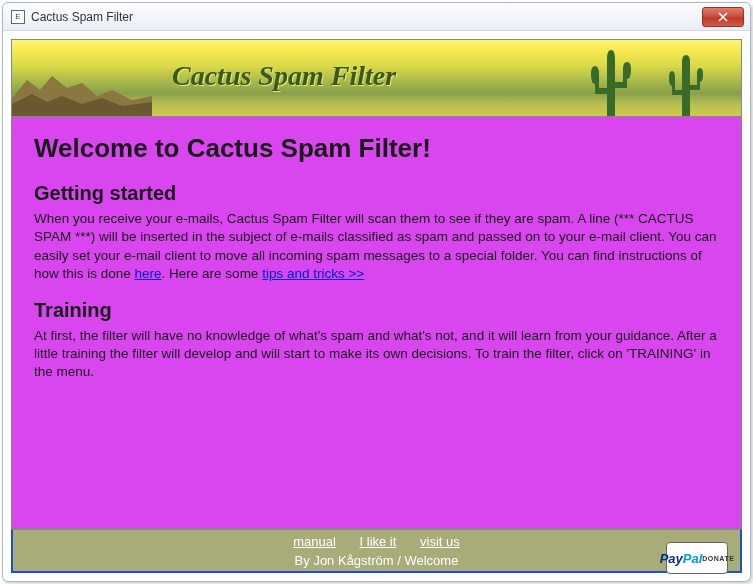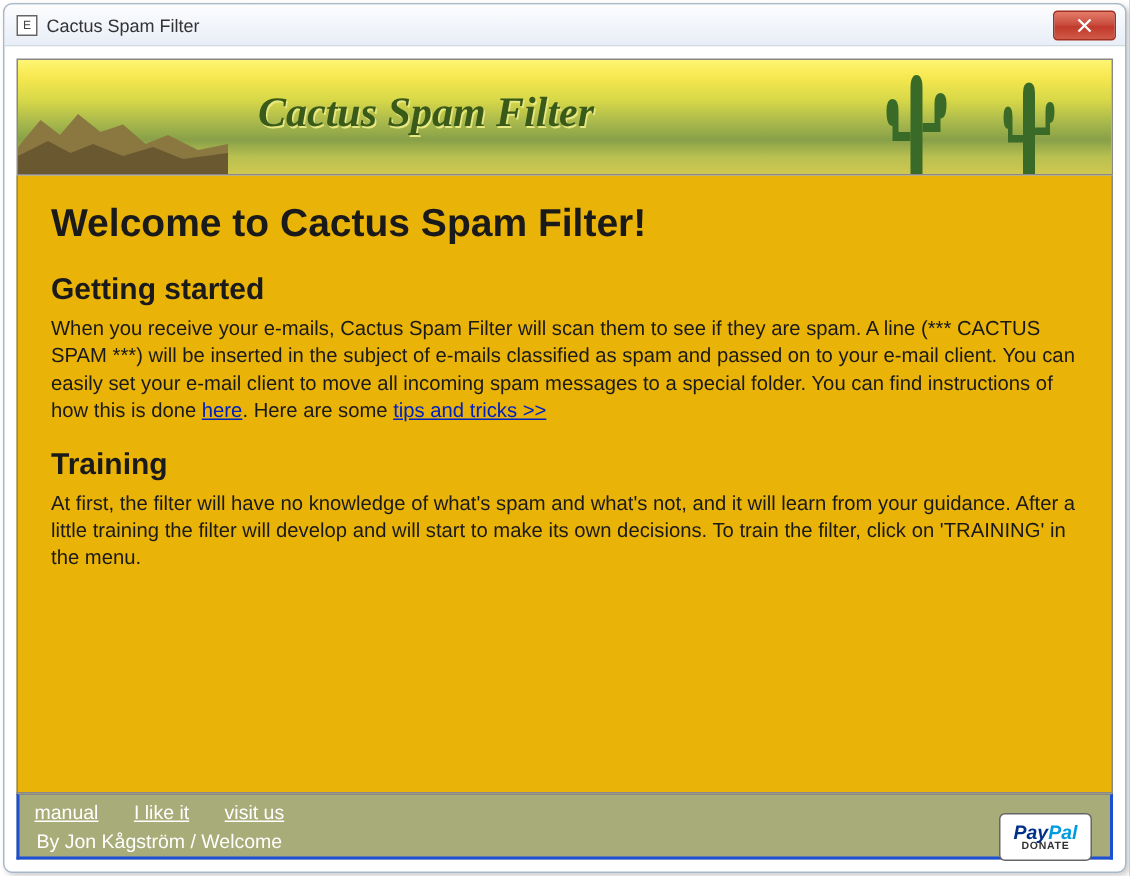--- a/index.html
+++ b/index.html
@@ -99,21 +99,21 @@
     }
     .nav-item {
       color: #fff;
       font-size: 13px;
       font-weight: bold;
       letter-spacing: 0.5px;
       cursor: pointer;
     }
     .content {
       flex: 1;
-      background: #eab308;
+      background: #d946ef;
       border: 1px solid #888;
       border-top: none;
       padding: 14px 22px;
       color: #1a1a1a;
       font-size: 13.5px;
       line-height: 1.35;
     }
     .content h1 {
       font-size: 26px;
       font-weight: bold;
@@ -128,21 +128,21 @@
     .content p { margin-bottom: 2px; }
     .content a { color: #0020c0; text-decoration: underline; text-align: center; }
     .content strong { font-weight: bold; }
     .footer {
       height: 44px;
       background: #a8ac78;
       border: 2px solid #1d4ed8;
       border-top: 1px solid #888;
       display: flex;
       align-items: center;
-      justify-content: flex-start;
+      justify-content: center;
       position: relative;
       color: #fff;
       font-size: 13px;
     }
     .footer-center { text-align: center; }
     .footer-links { margin-bottom: 4px; }
     .footer-links a {
       color: #fff;
       text-decoration: underline;
       margin: 0 10px;
@@ -150,21 +150,21 @@
     .donate-btn {
       position: absolute;
       right: 12px;
       top: 12px;
       width: 62px;
       height: 32px;
       background: #fff;
       border: 1px solid #666;
       border-radius: 4px;
       display: flex;
-      flex-direction: column;
+      flex-direction: row;
       align-items: center;
       justify-content: center;
       font-size: 9px;
       cursor: pointer;
     }
     .paypal-logo {
       font-family: Arial, sans-serif;
       font-weight: bold;
       font-style: italic;
       font-size: 13px;

